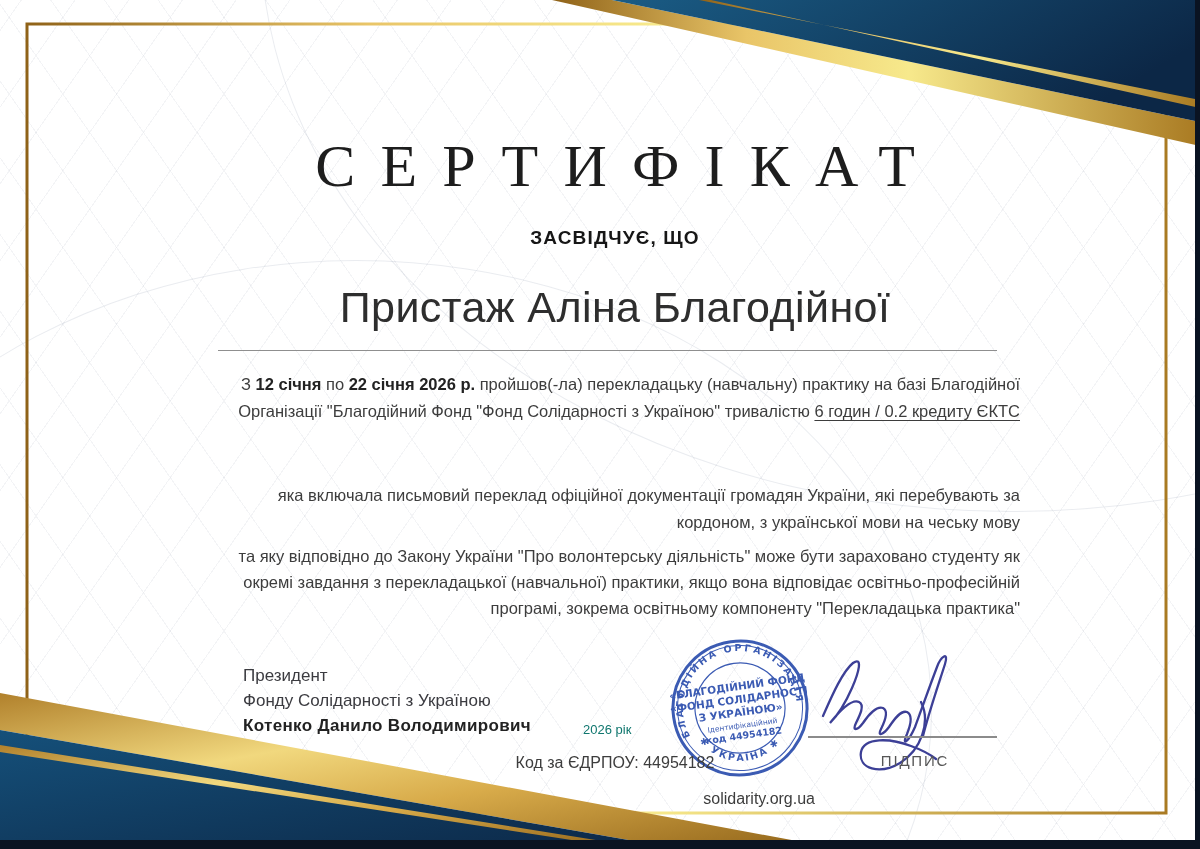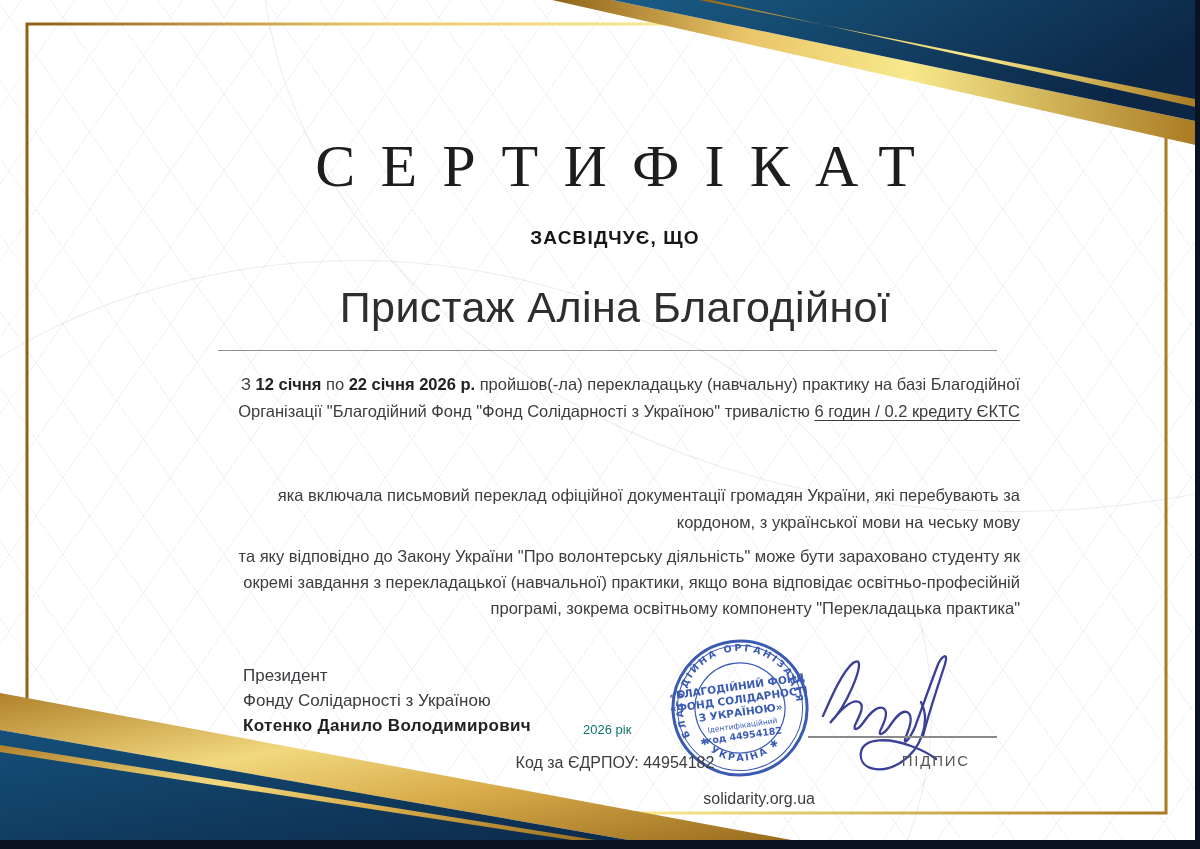--- a/index.html
+++ b/index.html
@@ -27,21 +27,21 @@
   .para .b{font-weight:bold;color:#222;}
   .para .u{text-decoration:underline;text-underline-offset:3px;}
   #p1{top:371px;}
   #p2{top:460px;margin-top:22px;}
   #p3{top:543px;line-height:26px;}
 
   .sig-left{left:228px;top:663px;font-size:17px;line-height:25px;color:#3b3b40;}
   .sig-left .bold{font-weight:bold;color:#222;letter-spacing:0.02em;}
   .year{left:568px;top:722px;font-size:13px;color:#0f766e;}
   .sign-line{left:808px;top:736px;width:174px;height:0;border-top:2px solid #8b8b8b;}
-  .sign-label{left:845px;top:752px;width:110px;text-align:right;font-size:15px;color:#565656;
+  .sign-label{left:845px;top:752px;width:110px;text-align:center;font-size:15px;color:#565656;
               letter-spacing:0.12em;}
   .edrpou{left:400px;top:754px;width:400px;text-align:center;font-size:16px;color:#3d3d3d;}
   .website{left:400px;top:790px;width:400px;text-align:right;font-size:16px;color:#3d3d3d;}
 </style>
 </head>
 <body>
 
 <div id="page">
 
   <div class="faint-circle" style="width:1150px;height:900px;left:-220px;top:260px;"></div>

